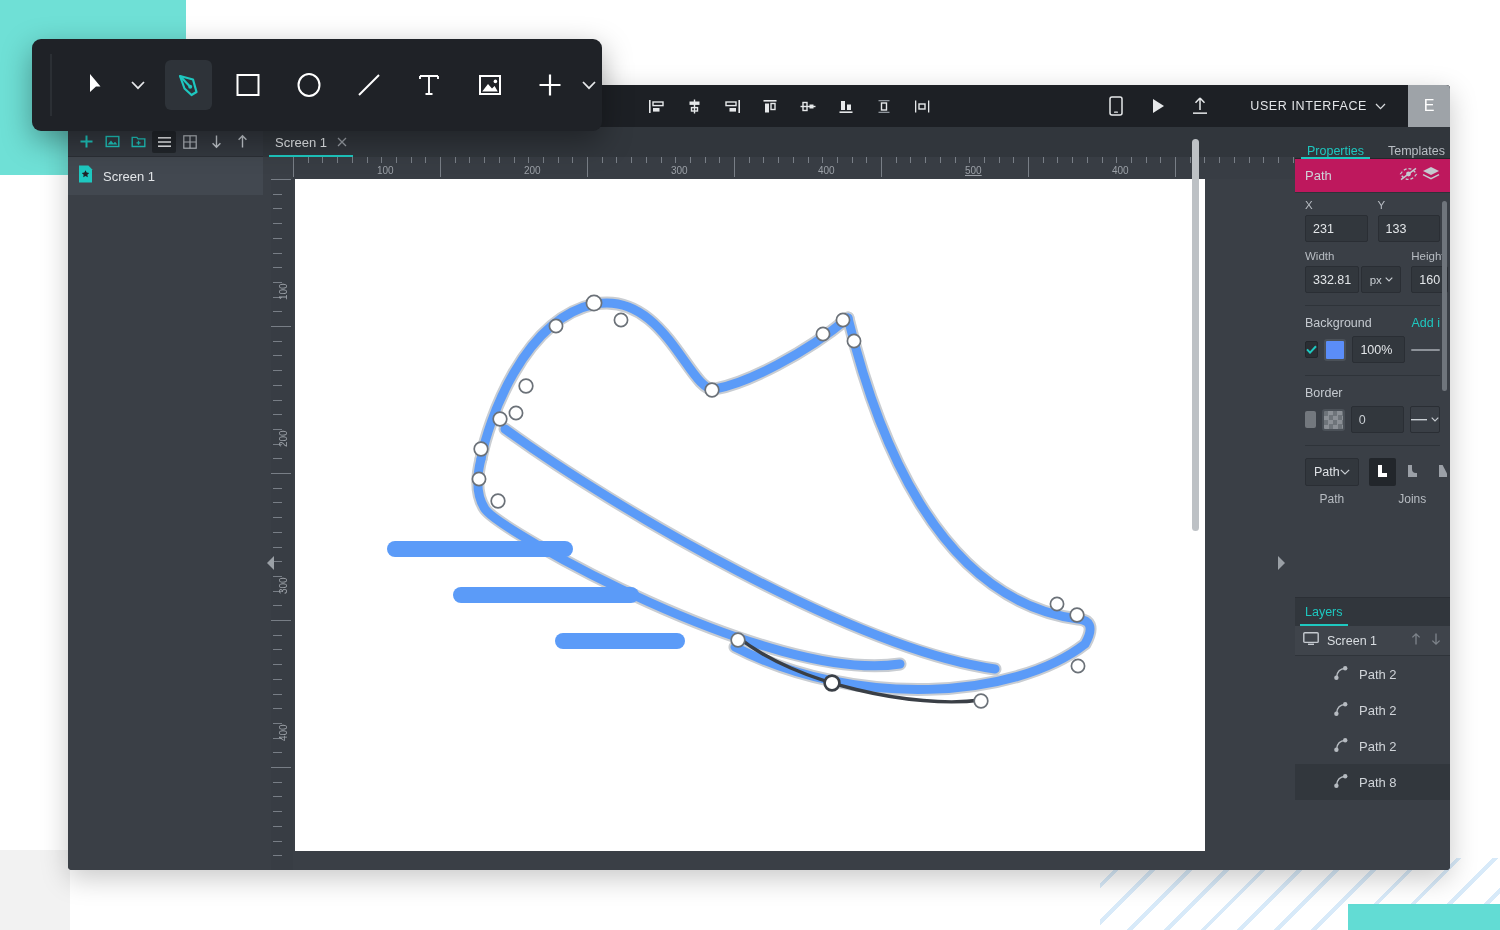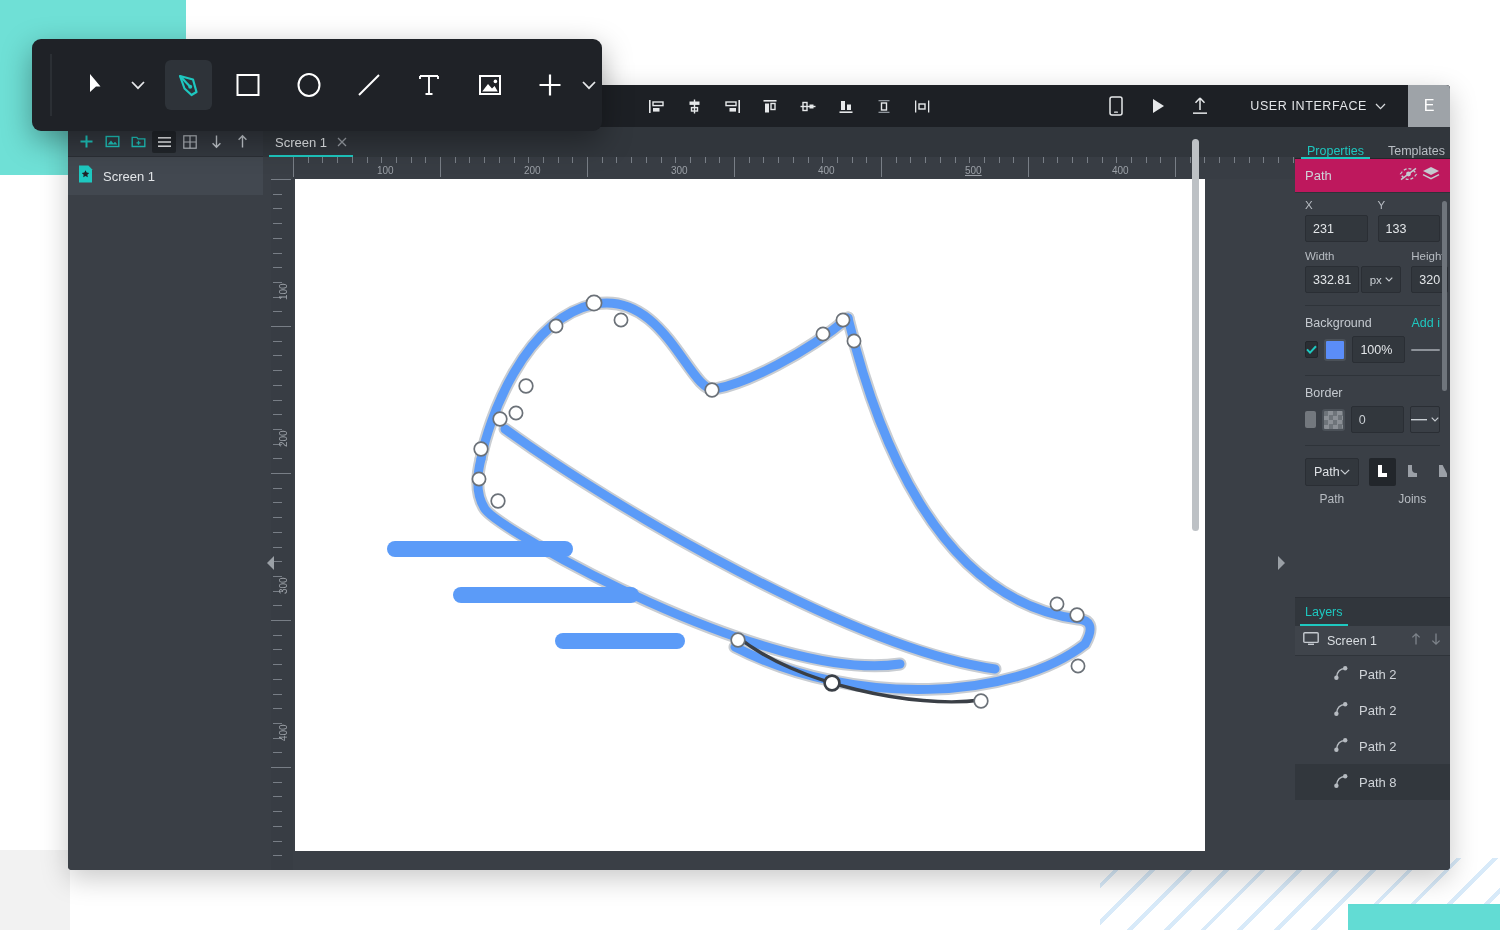--- a/index.html
+++ b/index.html
@@ -720,21 +720,21 @@
               <span>px</span>
               <svg width="8" height="5" viewBox="0 0 8 5">
                   <path d="M0.7 0.7 L4 4 L7.3 0.7" stroke="#c9ced3" stroke-width="1.1" fill="none"></path>
                 </svg>
             </div>
           </div>
         </div>
         <div class="field-col">
           <span class="field-label">Height</span>
           <div class="input-with-unit">
-            <div class="input-box">320</div>
+            <div class="input-box">160</div>
 
           </div>
         </div>
       </div>
 
       <div class="sec-divider"></div>
 
       <div class="sec-head">
         <span class="sec-title">Background</span>
         <span class="sec-link">Add i</span>

